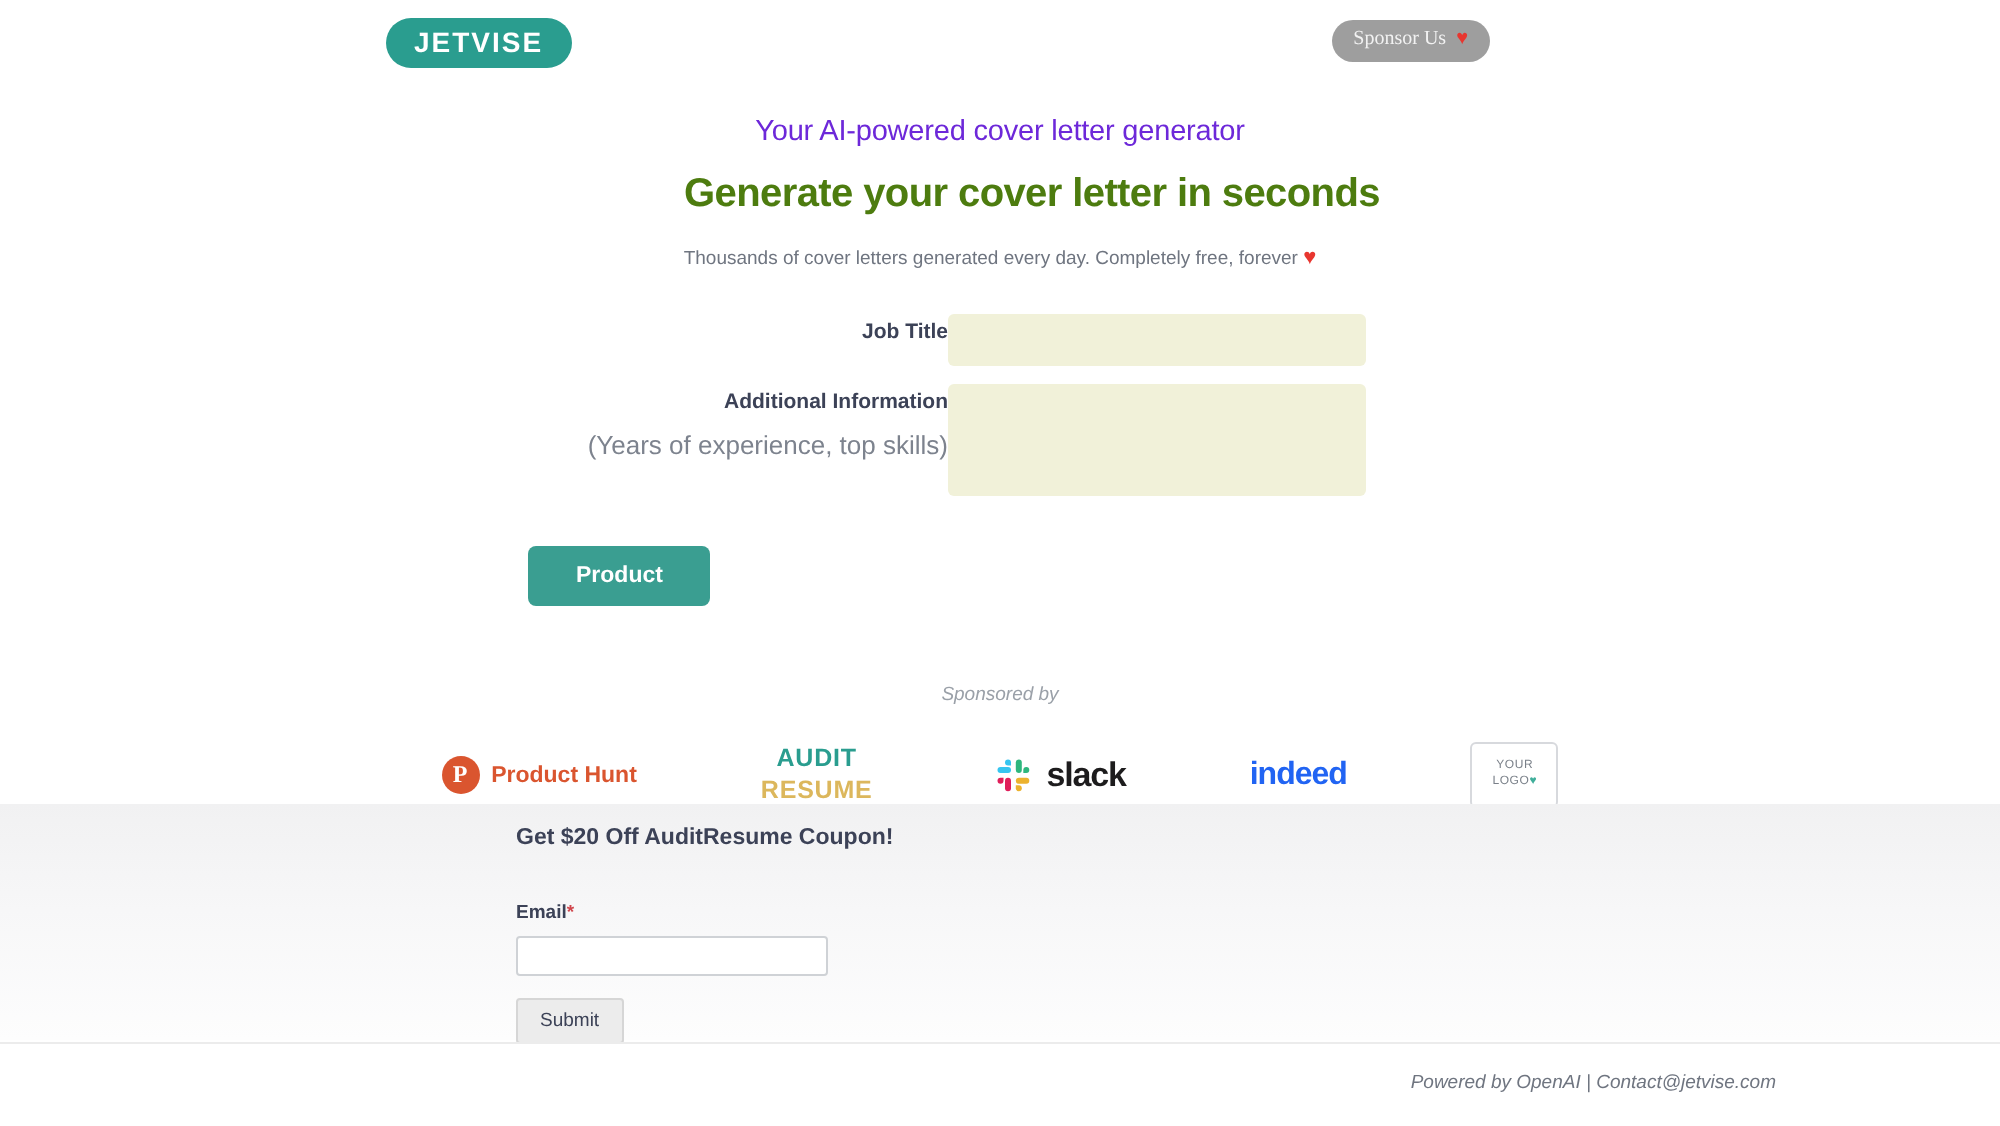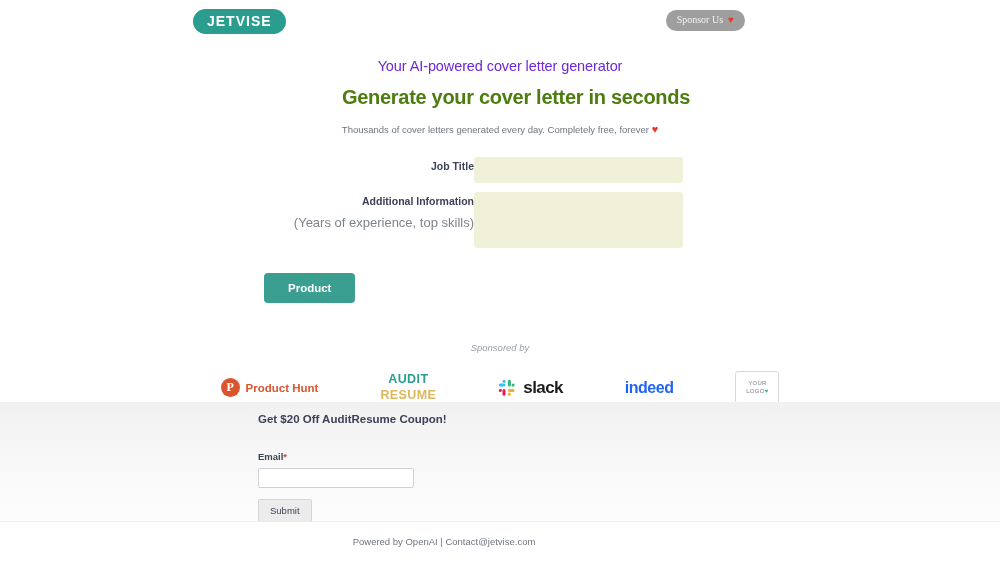--- a/index.html
+++ b/index.html
@@ -235,23 +235,24 @@
   .footer-divider {
     position:absolute;
     left:0; top:521px;
     width:1000px; height:1px;
     background:#ececec;
   }
   .footer {
     position:absolute;
     left:0; top:536px;
     width:888px;
-    text-align:center;
+    text-align:right;
     font-size:9.5px;
     color:#6f7580;
+    font-style:italic;
   }
 </style>
 </head>
 <body>
 
 <div class="header">
   <div class="logo-pill">JETVISE</div>
   <button class="sponsor-btn">
     <span>Sponsor Us</span>
     <span class="heart-red">♥</span>

